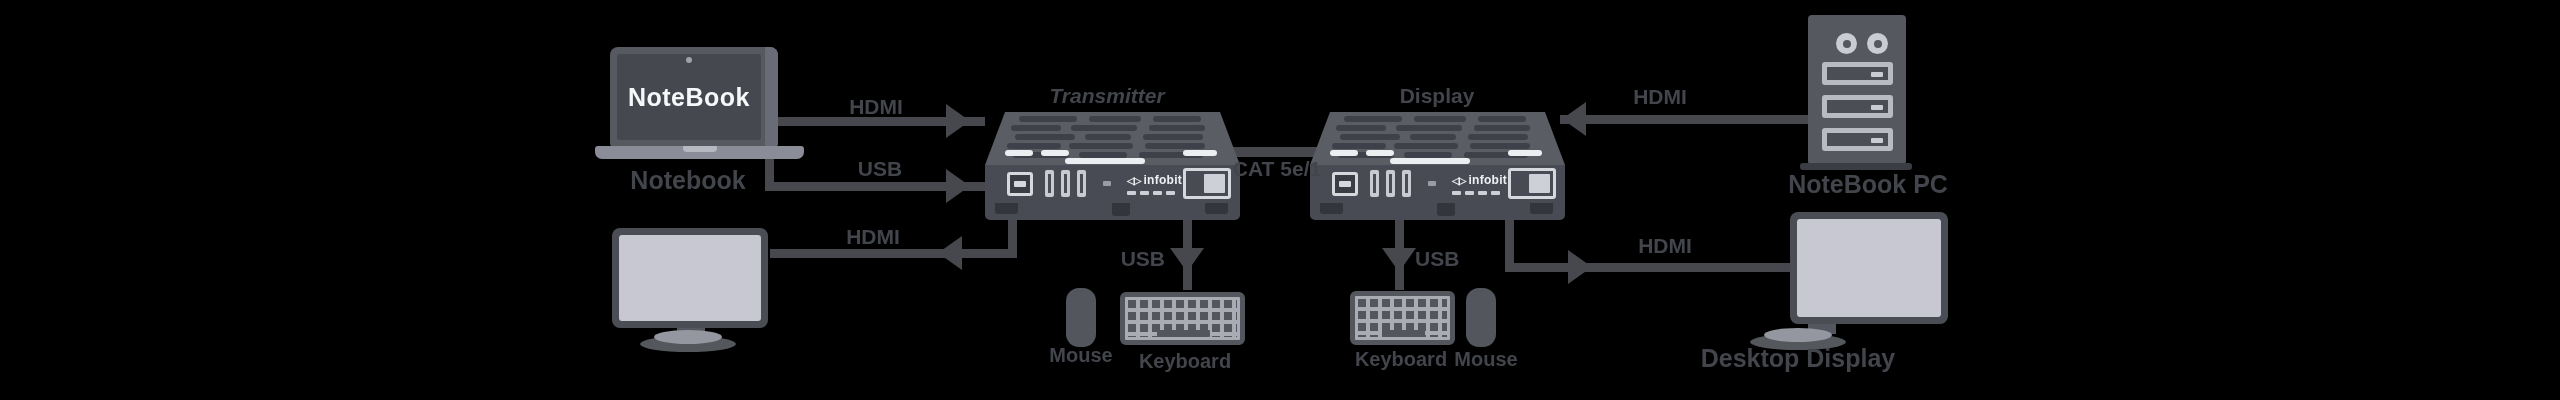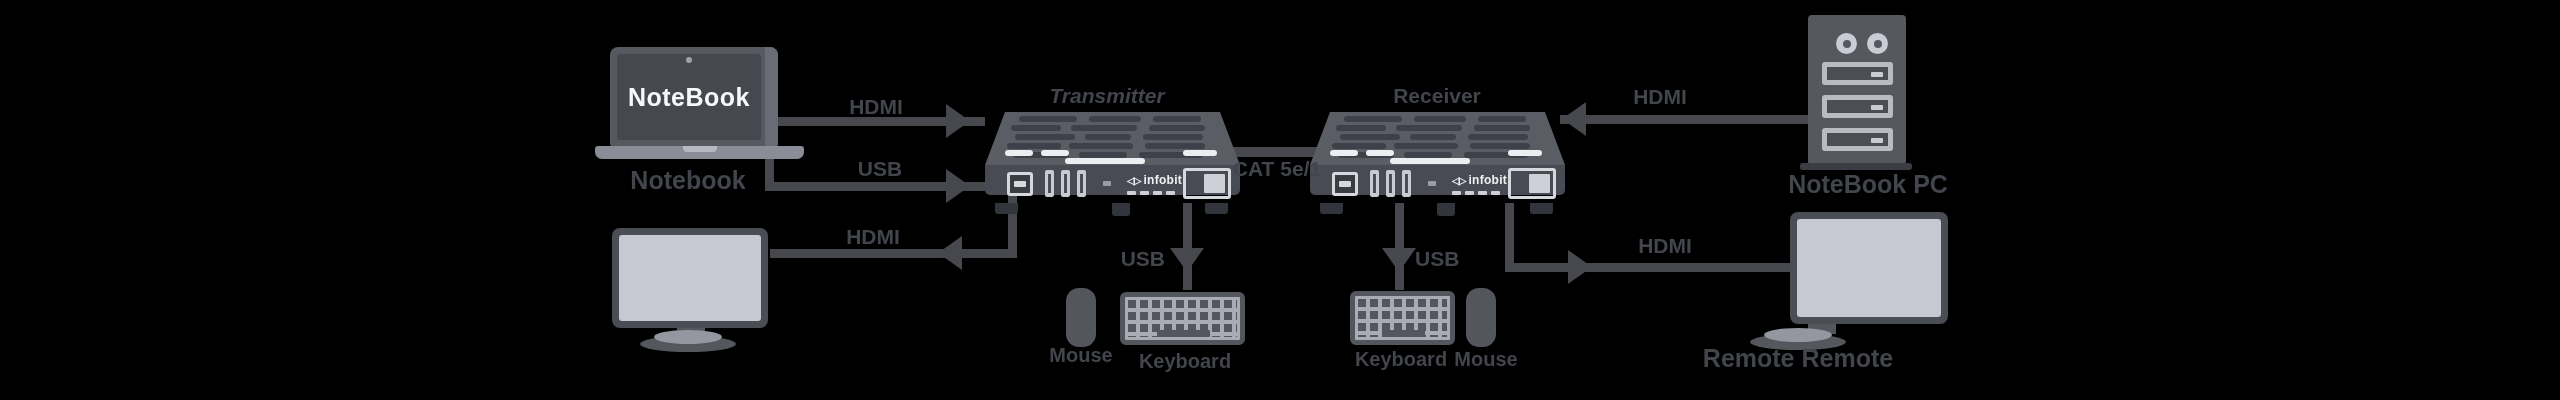--- a/index.html
+++ b/index.html
@@ -41,21 +41,21 @@
   .stand-neck{position:absolute;background:#54575e;z-index:2;}
   .stand-shadow{position:absolute;background:#54575c;border-radius:50%;z-index:1;}
   .stand-base{position:absolute;background:#9496a0;border-radius:50%;z-index:2;}
 
   
   .device{position:absolute;width:255px;height:101px;z-index:3;}
   .dev-top{position:absolute;left:0;top:0;width:255px;height:53px;background:#5a5d64;
            clip-path:polygon(20px 0,235px 0,255px 53px,0 53px);}
   .slat{position:absolute;height:6px;border-radius:3px;background:#3e4149;}
   .slat.white{background:#eceef2;height:6px;}
-  .dev-front{position:absolute;left:0;top:53px;width:255px;height:30px;background:#484b53;
+  .dev-front{position:absolute;left:0;top:53px;width:255px;height:55px;background:#484b53;
              border-radius:0 0 5px 5px;}
   .foot{position:absolute;background:#32353b;border-radius:0 0 3px 3px;z-index:2;}
   .usbb{position:absolute;left:22px;top:7px;width:26px;height:24px;border:3px solid #d6d8de;
         background:#3a3d43;border-radius:3px;box-sizing:border-box;}
   .usbb::after{content:"";position:absolute;left:50%;top:50%;margin:-3px 0 0 -6px;width:12px;height:6px;
         background:#d6d8de;border-radius:1px;}
   .usba{position:absolute;top:5px;width:9px;height:27px;background:#c9cbd3;border-radius:2px;}
   .usba::after{content:"";position:absolute;left:3px;top:4px;width:3px;height:19px;background:#4a4d55;}
   .rst{position:absolute;left:118px;top:16px;width:8px;height:5px;background:#9a9ca4;border-radius:1px;}
   .dev-logo{position:absolute;left:142px;top:8px;color:#eef0f4;font-weight:bold;font-size:12px;
@@ -185,21 +185,21 @@
         </div>
       <div class="rj45">
           <div class="block"></div>
         </div>
     </div>
     <div class="foot" style="left:10px;top:91px;width:23px;height:11px;"></div>
     <div class="foot" style="left:127px;top:91px;width:18px;height:13px;"></div>
     <div class="foot" style="left:220px;top:91px;width:23px;height:11px;"></div>
   </div>
 
-  <div class="clabel" style="left:1337px;top:84px;width:200px;">Receiver</div>
+  <div class="clabel" style="left:1337px;top:84px;width:200px;">Display</div>
   <div class="device" style="left:1310px;top:112px;">
     <div class="dev-top vents">
         <div class="slat" style="left: 34px; top: 4px; width: 58px;"></div>
         <div class="slat" style="left: 104px; top: 4px; width: 52px;"></div>
         <div class="slat" style="left: 168px; top: 4px; width: 48px;"></div>
         <div class="slat" style="left: 26px; top: 13px; width: 50px;"></div>
         <div class="slat" style="left: 86px; top: 13px; width: 66px;"></div>
         <div class="slat" style="left: 164px; top: 13px; width: 56px;"></div>
         <div class="slat" style="left: 30px; top: 22px; width: 60px;"></div>
         <div class="slat" style="left: 100px; top: 22px; width: 46px;"></div>
@@ -248,21 +248,21 @@
     <div class="shadow"></div>
   </div>
   <div class="nlabel" style="left:1743px;top:170px;width:250px;">NoteBook PC</div>
 
   <div class="monitor" style="left:1790px;top:212px;width:158px;height:112px;">
     <div class="scr"></div>
   </div>
   <div class="stand-neck" style="left:1808px;top:322px;width:28px;height:12px;"></div>
   <div class="stand-shadow" style="left:1750px;top:334px;width:96px;height:16px;"></div>
   <div class="stand-base" style="left:1764px;top:328px;width:68px;height:14px;"></div>
-  <div class="nlabel" style="left:1673px;top:344px;width:250px;">Remote Remote</div>
+  <div class="nlabel" style="left:1673px;top:344px;width:250px;">Desktop Display</div>
 
   <div class="mouse" style="left:1066px;top:288px;"></div>
   <div class="plabel" style="left:1006px;top:344px;width:150px;">Mouse</div>
 
   <div class="kb" style="left:1120px;top:292px;width:125px;height:53px;">
     <div class="keys"></div>
     <div class="space"></div>
   </div>
   <div class="plabel" style="left:1110px;top:350px;width:150px;">Keyboard</div>
 

